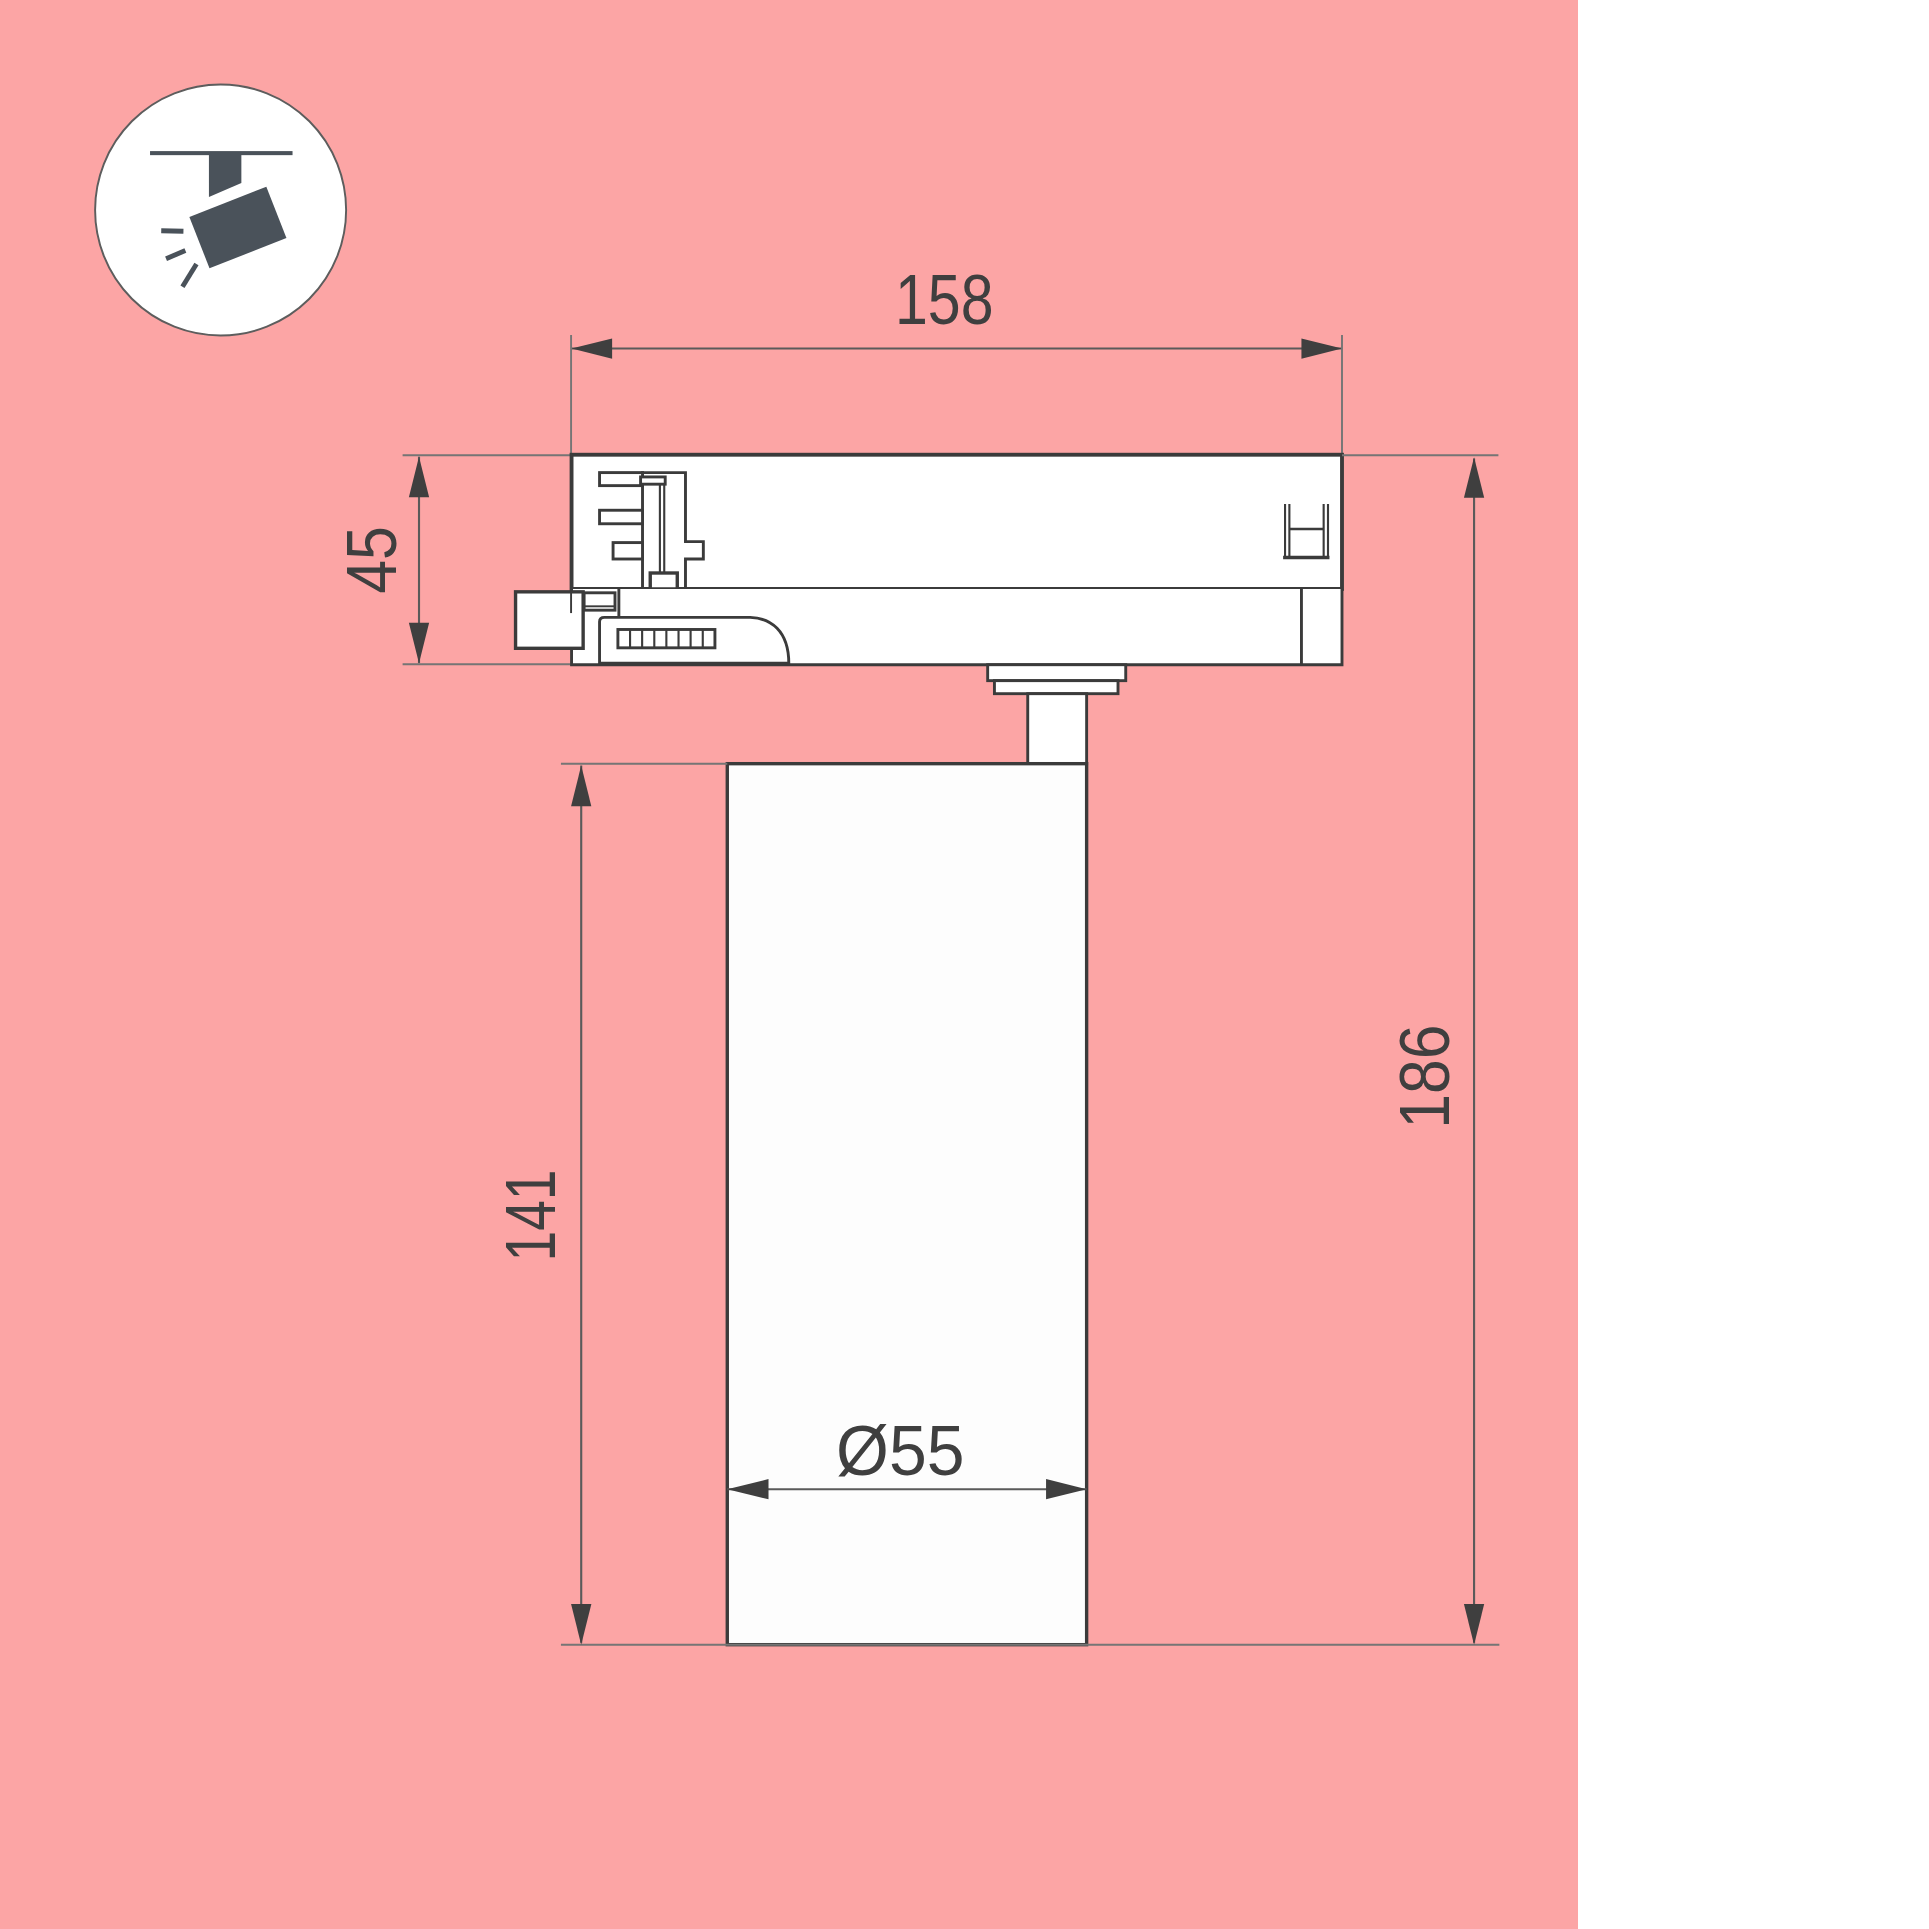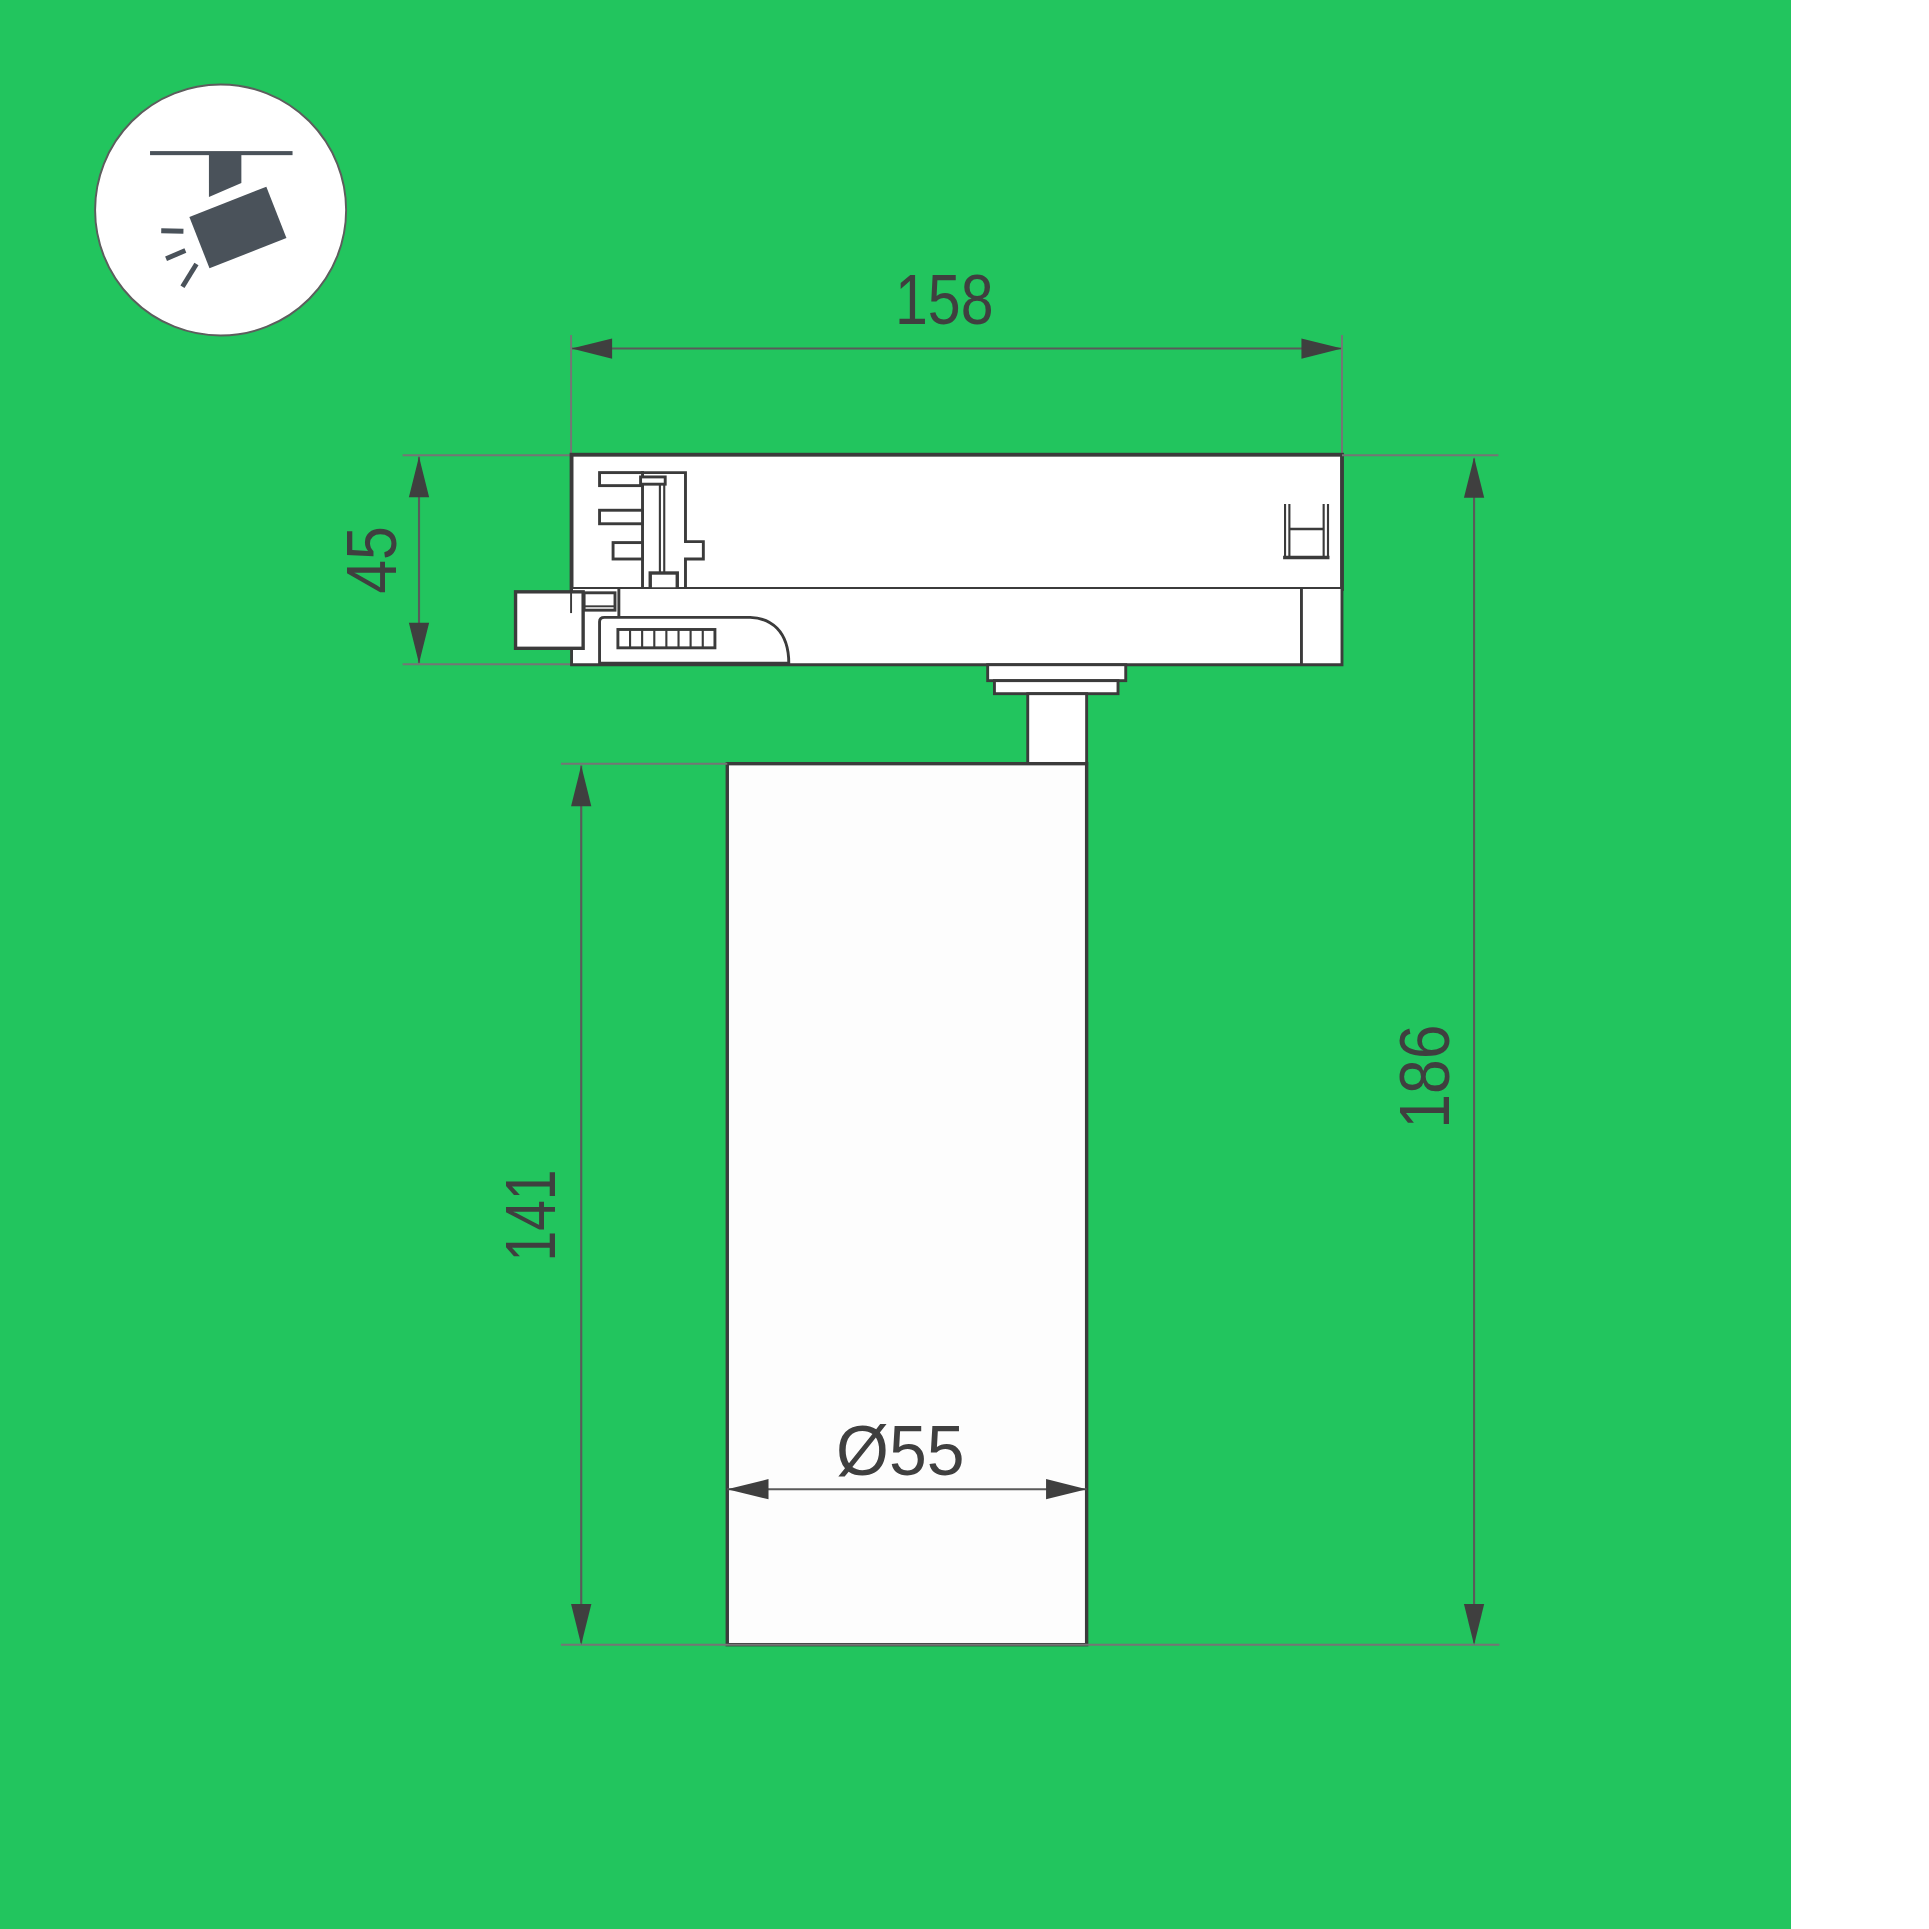--- a/index.html
+++ b/index.html
@@ -1,16 +1,16 @@
 <!DOCTYPE html>
 <html><head>
 <meta charset="utf-8">
 <style>
   html,body{margin:0;padding:0;background:#ffffff;}
-  #page{position:relative;width:1791px;height:1929px;background:#22c55e;font-family:"Liberation Sans",sans-serif;}
+  #page{position:relative;width:1578px;height:1929px;background:#fca5a5;font-family:"Liberation Sans",sans-serif;}
   svg{position:absolute;left:0;top:0;}
   text{font-family:"Liberation Sans",sans-serif;fill:#3f3f3f;}
 </style>
 </head>
 <body>
 <div id="page">
 <svg width="1929" height="1929" viewBox="0 0 1998 1998">
 
   <g>
 

